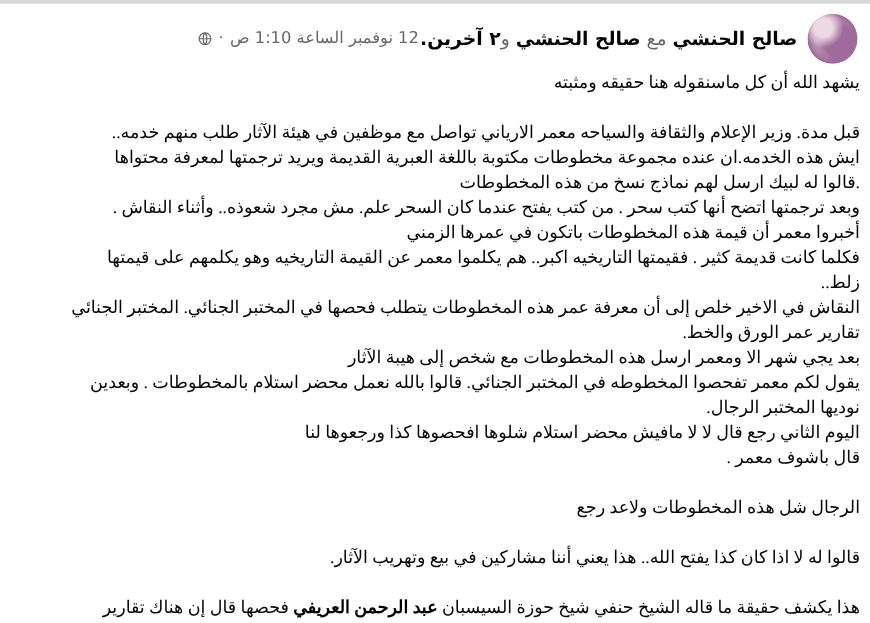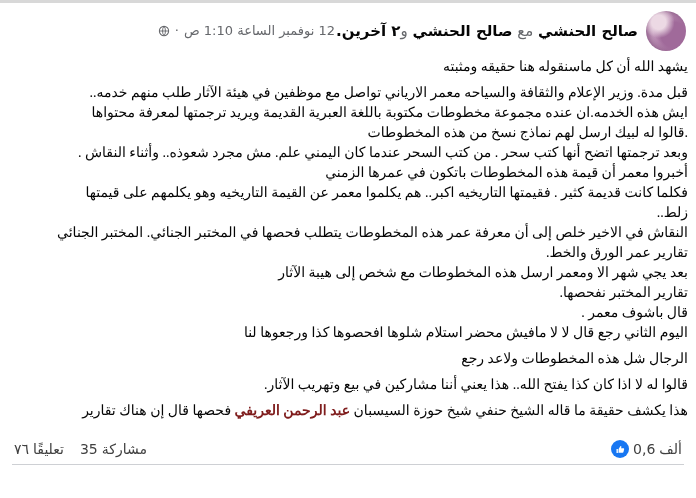--- a/index.html
+++ b/index.html
@@ -17,22 +17,22 @@
       radial-gradient(circle at 50% 50%, #c79ec0 0 45%, #7d4a78 85%);
   }
   .head-text{display:flex;flex-direction:row;gap:1px;min-width:0;}
   .name-line{font-size:15px;font-weight:bold;line-height:19px;}
   .name-line .plain{font-weight:400;color:#65676B;}
   .name-link{cursor:pointer;}
   .timestamp{font-size:13px;color:#65676B;display:flex;align-items:center;gap:4px;line-height:16px;}
   .timestamp .dot{margin:0 1px;}
   .body{padding:4px 8px 0;font-size:14px;line-height:20px;text-align:right;}
   .line{min-height:20px;font-family:Liberation Serif, serif;}
-  .gap{margin-top:6px;text-align:right;}
-  .tag-link{color:#7f1d1d;font-weight:bold;cursor:pointer;}
+  .gap{margin-top:20px;text-align:right;}
+  .tag-link{color:#000000;font-weight:bold;cursor:pointer;}
   .footer{
     direction:ltr;display:flex;justify-content:space-between;align-items:center;
     padding:5px 14px 4px;font-size:14px;color:#404040;margin-top:14px;
   }
   .group{display:flex;align-items:center;gap:16px;}
   .pair{display:flex;align-items:center;gap:4px;cursor:pointer;}
   .like-badge{
     width:18px;height:18px;border-radius:50%;background:#1877F2;
     display:flex;align-items:center;justify-content:center;flex:0 0 auto;
   }
@@ -61,30 +61,31 @@
         </span>
       </div>
     </div>
   </div>
 
   <div class="body">
     <div class="line">يشهد الله أن كل ماسنقوله هنا حقيقه ومثبته</div>
     <div class="line gap">قبل مدة. وزير الإعلام والثقافة والسياحه معمر الارياني تواصل مع موظفين في هيئة الآثار طلب منهم خدمه..</div>
     <div class="line">ايش هذه الخدمه.ان عنده مجموعة مخطوطات مكتوبة باللغة العبرية القديمة ويريد ترجمتها لمعرفة محتواها</div>
     <div class="line">.قالوا له لبيك ارسل لهم نماذج نسخ من هذه المخطوطات</div>
-    <div class="line">وبعد ترجمتها اتضح أنها كتب سحر . من كتب السحر عندما كان اليمني علم. مش مجرد شعوذه.. وأثناء النقاش .</div>
+    <div class="line">وبعد ترجمتها اتضح أنها كتب سحر . من كتب يفتح عندما كان السحر علم. مش مجرد شعوذه.. وأثناء النقاش .</div>
     <div class="line">أخبروا معمر أن قيمة هذه المخطوطات باتكون في عمرها الزمني</div>
     <div class="line">فكلما كانت قديمة كثير . فقيمتها التاريخيه اكبر.. هم يكلموا معمر عن القيمة التاريخيه وهو يكلمهم على قيمتها</div>
     <div class="line">زلط..</div>
     <div class="line">النقاش في الاخير خلص إلى أن معرفة عمر هذه المخطوطات يتطلب فحصها في المختبر الجنائي. المختبر الجنائي</div>
     <div class="line">تقارير عمر الورق والخط.</div>
     <div class="line">بعد يجي شهر الا ومعمر ارسل هذه المخطوطات مع شخص إلى هيبة الآثار</div>
-    <div class="line">تقارير المختبر نفحصها.</div>
+    <div class="line">يقول لكم معمر تفحصوا المخطوطه في المختبر الجنائي. قالوا بالله نعمل محضر استلام بالمخطوطات . وبعدين</div>
+    <div class="line">نوديها المختبر الرجال.</div>
+    <div class="line">اليوم الثاني رجع قال لا لا مافيش محضر استلام شلوها افحصوها كذا ورجعوها لنا</div>
     <div class="line">قال باشوف معمر .</div>
-    <div class="line">اليوم الثاني رجع قال لا لا مافيش محضر استلام شلوها افحصوها كذا ورجعوها لنا</div>
     <div class="line gap">الرجال شل هذه المخطوطات ولاعد رجع</div>
     <div class="line gap">قالوا له لا اذا كان كذا يفتح الله.. هذا يعني أننا مشاركين في بيع وتهريب الآثار.</div>
     <div class="line gap">
       <span>هذا يكشف حقيقة ما قاله الشيخ حنفي شيخ حوزة السيسبان </span><span class="tag-link">عبد الرحمن العريفي</span><span> فحصها قال إن هناك تقارير</span>
     </div>
   </div>
 
   <div class="footer">
     <div class="group">
       <div class="pair">

